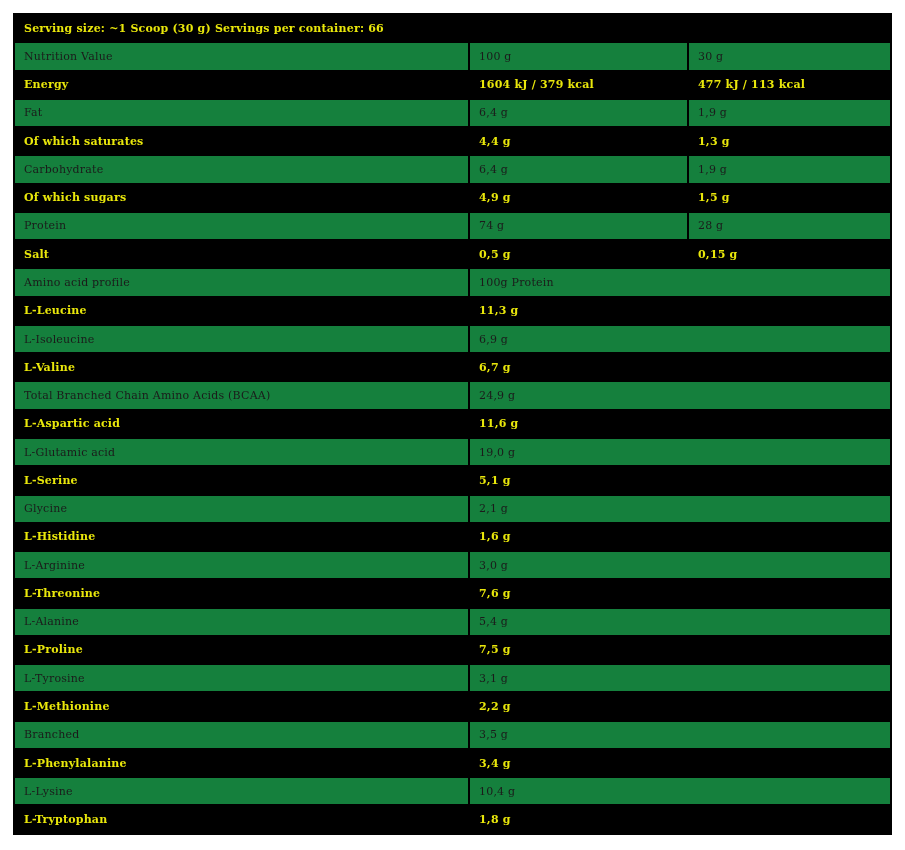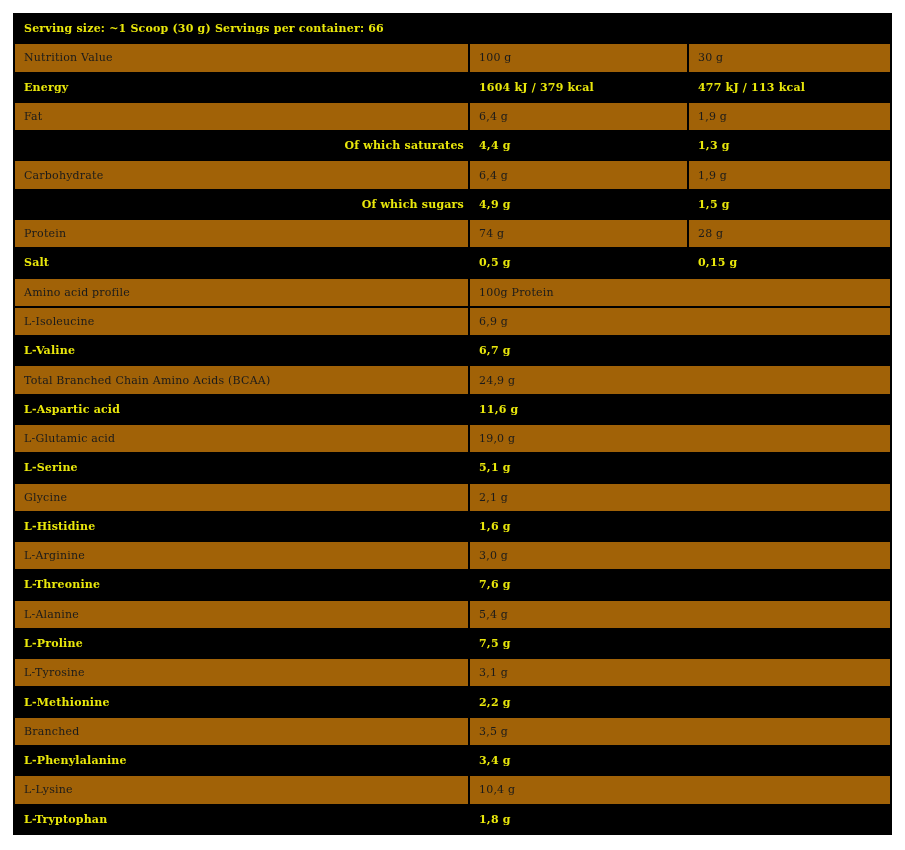--- a/index.html
+++ b/index.html
@@ -33,27 +33,26 @@
     overflow: hidden;
     white-space: nowrap;
     letter-spacing: 0.2px;
   }
   tr.dark td {
     background: #000000;
     color: #e9e70b;
     font-weight: 700;
   }
   tr.light td {
-    background: #a16207;
+    background: #15803d;
     color: #1b1b1b;
     font-weight: 400;
   }
   td.indent {
     padding-left: 23px;
-    text-align: right;
   }
 </style>
 </head>
 <body>
 
 <div class="table-wrap">
   <table class="nutrition">
     <colgroup>
       <col style="width:455px">
       <col style="width:219px">
@@ -99,20 +98,24 @@
           <td>28 g</td>
         </tr>
         <tr class="dark">
           <td>Salt</td>
           <td>0,5 g</td>
           <td>0,15 g</td>
         </tr>
         <tr class="light">
           <td>Amino acid profile</td>
           <td colspan="2">100g Protein</td>
+        </tr>
+        <tr class="dark">
+          <td>L-Leucine</td>
+          <td colspan="2">11,3 g</td>
         </tr>
         <tr class="light">
           <td>L-Isoleucine</td>
           <td colspan="2">6,9 g</td>
         </tr>
         <tr class="dark">
           <td>L-Valine</td>
           <td colspan="2">6,7 g</td>
         </tr>
         <tr class="light">

